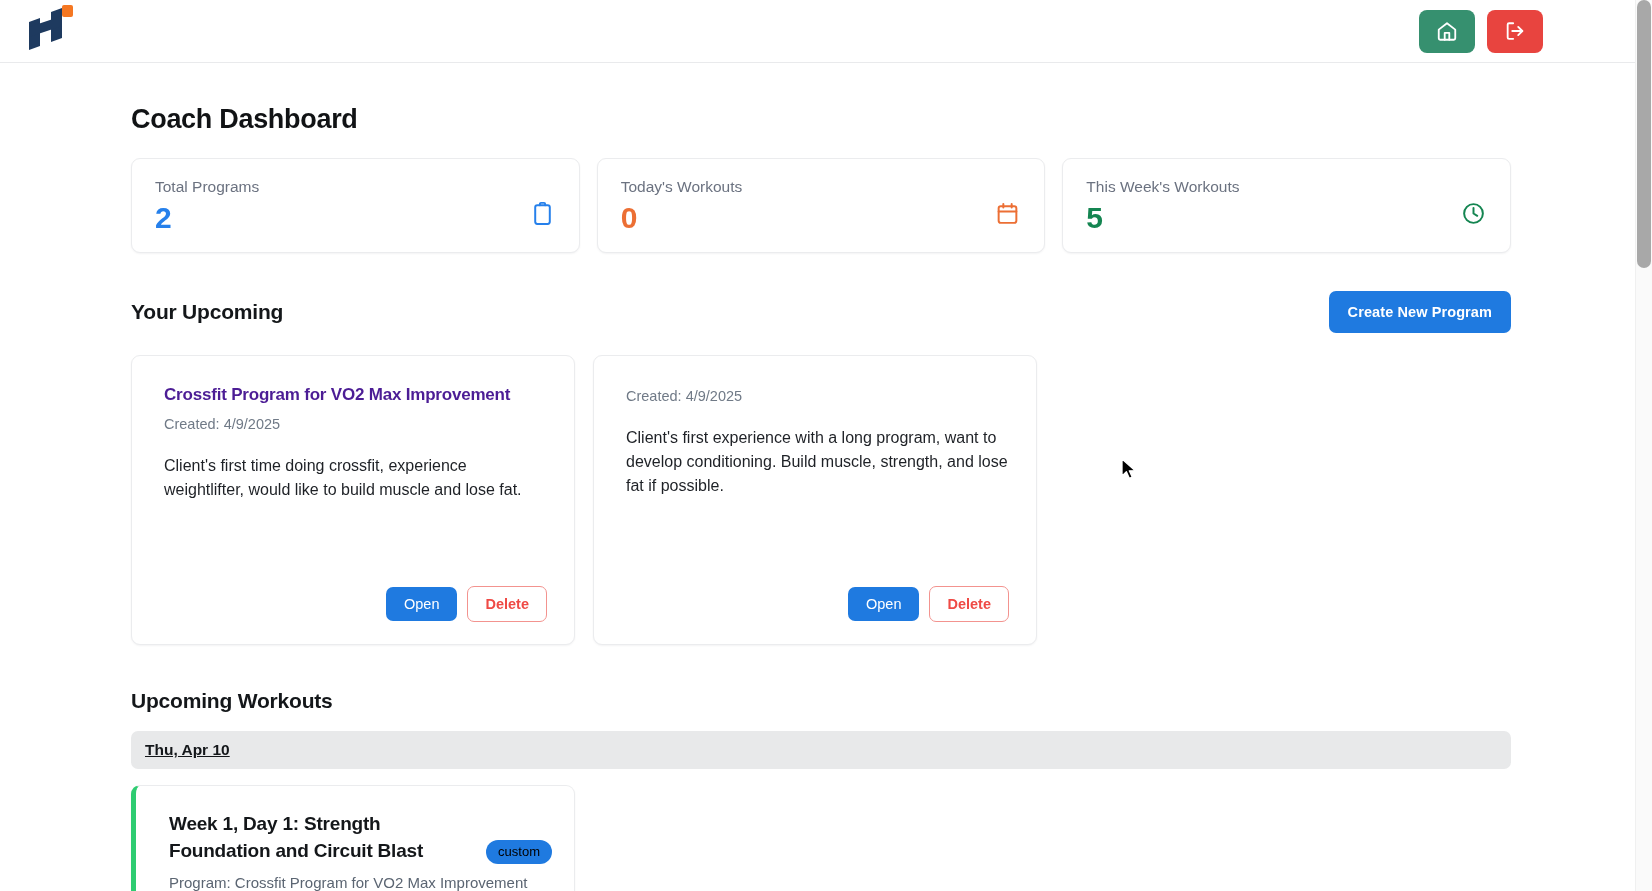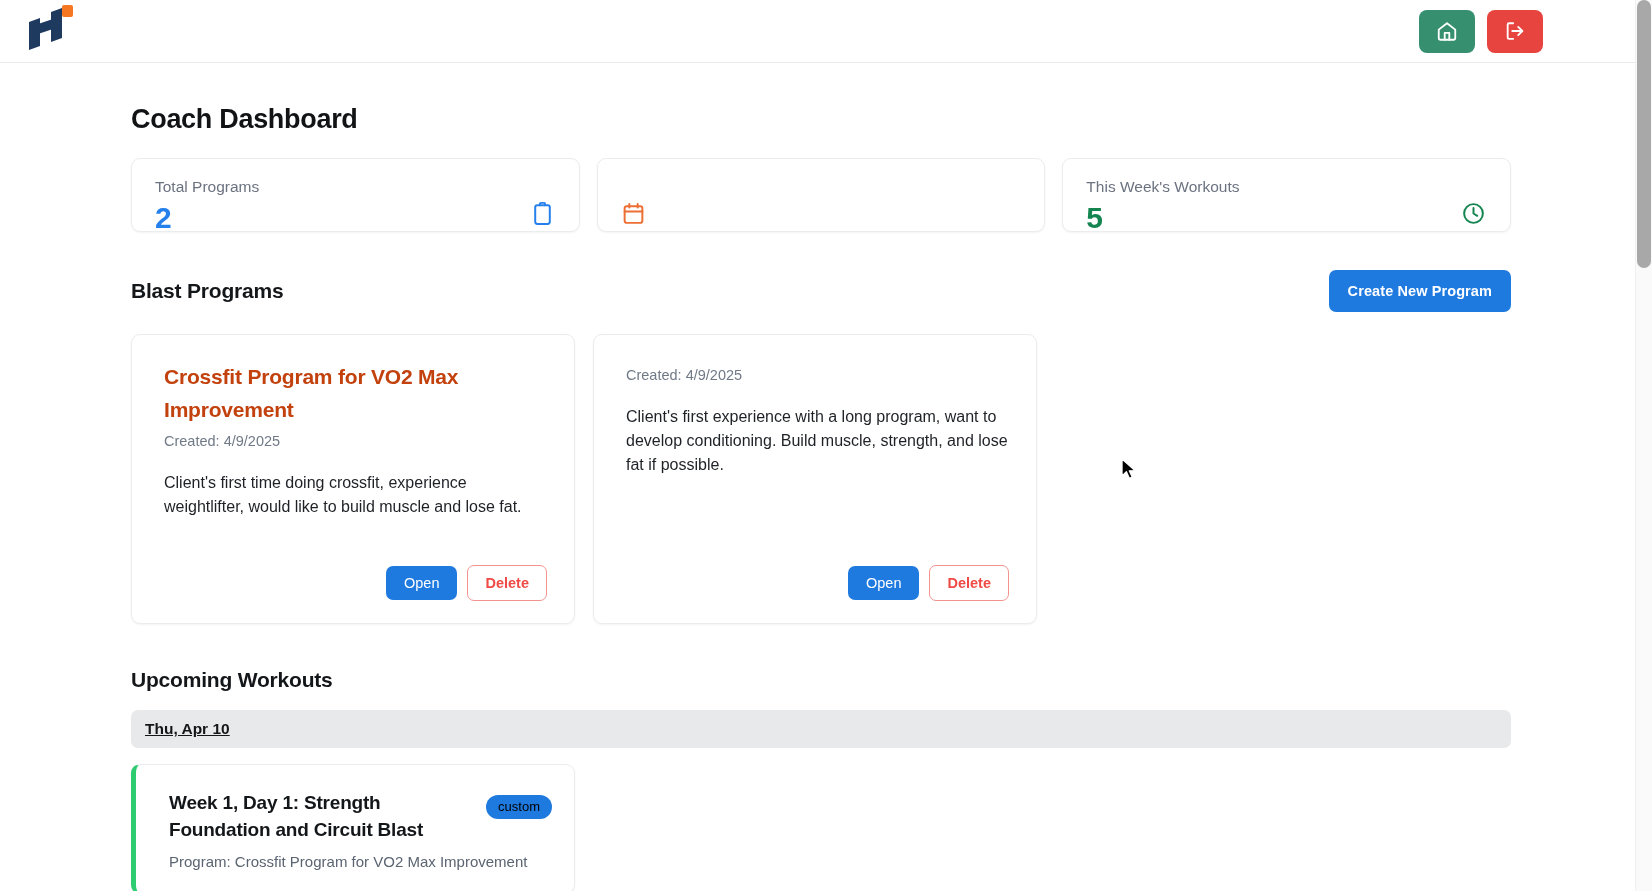--- a/index.html
+++ b/index.html
@@ -83,21 +83,21 @@
     display: flex;
     gap: 17px;
     margin-top: 23px;
   }
   .stat-card {
     flex: 1 1 0;
     background: #ffffff;
     border: 1px solid #ebecee;
     border-radius: 9px;
     box-shadow: 0 1px 2px rgba(16,24,40,0.05);
-    height: 74px;
+    height: 95px;
     padding: 18px 22px 0 23px;
     display: flex;
     align-items: flex-start;
     justify-content: space-between;
     gap: 32px;
   }
   .stat-text { display: flex; flex-direction: column; }
   .stat-label {
     font-size: 15.5px;
     color: #6b7280;
@@ -152,24 +152,24 @@
     min-height: 290px;
     background: #ffffff;
     border: 1px solid #ebecee;
     border-radius: 9px;
     box-shadow: 0 1px 2px rgba(16,24,40,0.05);
     padding: 25px 27px 22px 32px;
     display: flex;
     flex-direction: column;
   }
   .program-name {
-    font-size: 21px;
-    font-weight: 700;
-    color: #c2410c;
-    line-height: 33px;
+    font-size: 17px;
+    font-weight: 700;
+    color: #4c1d95;
+    line-height: 28px;
     letter-spacing: -0.2px;
   }
   .program-created {
     font-size: 14.5px;
     color: #707a87;
     margin-top: 7px;
   }
   .program-desc {
     font-size: 16px;
     color: #1e2126;
@@ -232,21 +232,21 @@
     background: #ffffff;
     border: 1px solid #ebecee;
     border-left: 5px solid #2ecc71;
     border-radius: 9px;
     box-shadow: 0 1px 2px rgba(16,24,40,0.05);
     padding: 24px 22px 22px 33px;
     min-height: 130px;
   }
   .workout-top {
     display: flex;
-    align-items: flex-start;
+    align-items: flex-end;
     justify-content: space-between;
     gap: 5px;
   }
   .workout-name {
     font-size: 19px;
     font-weight: 700;
     color: #14171a;
     line-height: 27px;
     letter-spacing: -0.2px;
     max-width: 260px;
@@ -346,20 +346,24 @@
           </div>
           <div class="stat-icon">
             <svg width="25" height="25" viewBox="0 0 24 24" fill="none" stroke="#2680eb" stroke-width="1.9" stroke-linecap="round" stroke-linejoin="round">
               <rect x="5" y="4" width="14" height="18" rx="2"></rect>
               <path d="M9.5 4 V2.8 a1 1 0 0 1 1-1 h3 a1 1 0 0 1 1 1 V4"></path>
             </svg>
           </div>
         </div>
 
         <div class="stat-card">
+          <div class="stat-text">
+            <span class="stat-label">Today's Workouts</span>
+            <span class="stat-value" style="color:#ec6f34">0</span>
+          </div>
           <div class="stat-icon">
             <svg width="25" height="25" viewBox="0 0 24 24" fill="none" stroke="#ec6f34" stroke-width="1.9" stroke-linecap="round" stroke-linejoin="round">
               <rect x="3.5" y="5" width="17" height="16" rx="2"></rect>
               <path d="M3.5 10 H20.5"></path>
               <path d="M8 2.8 V6.2"></path>
               <path d="M16 2.8 V6.2"></path>
             </svg>
           </div>
         </div>
 
@@ -372,21 +376,21 @@
             <svg width="25" height="25" viewBox="0 0 24 24" fill="none" stroke="#148551" stroke-width="1.9" stroke-linecap="round" stroke-linejoin="round">
               <circle cx="12" cy="12" r="9"></circle>
               <path d="M12 6.8 V12 L15.6 14.2"></path>
             </svg>
           </div>
         </div>
 
       </div>
 
       <div class="section-head">
-        <h2 class="section-title">Blast Programs</h2>
+        <h2 class="section-title">Your Upcoming</h2>
         <button class="btn-primary-lg">Create New Program</button>
       </div>
 
       <div class="programs-row">
 
         <div class="program-card">
           <div class="program-name">Crossfit Program for VO2 Max Improvement</div>
           <div class="program-created">Created: 4/9/2025</div>
           <div class="program-desc">Client's first time doing crossfit, experience weightlifter, would like to build muscle and lose fat.</div>
           <div class="program-actions">

